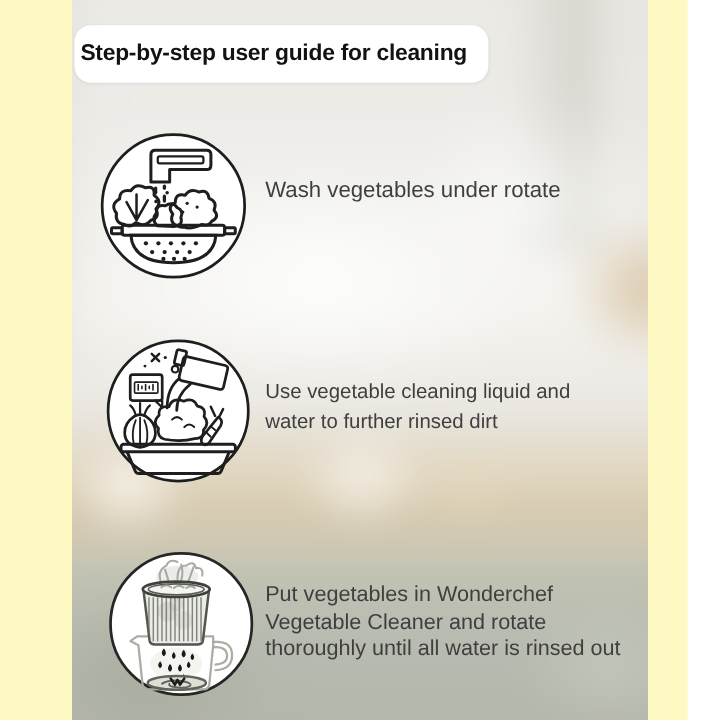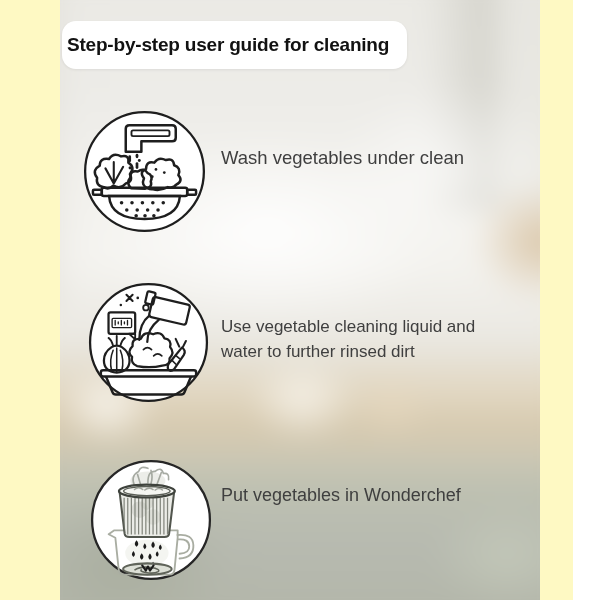--- a/index.html
+++ b/index.html
@@ -215,25 +215,27 @@
         <use href="#drop3" transform="translate(66 93) scale(0.85)"></use>
         <use href="#drop3" transform="translate(62 103) scale(0.8)"></use>
       </g>
       <ellipse cx="56.5" cy="107.5" rx="23.5" ry="5.5" fill="#dde0d7" stroke="#60645a" stroke-width="2"></ellipse>
       <path d="M44,108.5 Q50,104.5 60,106 Q69.5,107.5 67,110 Q63,112.3 54.5,110.8 Q48.5,109.8 51,107.8" fill="none" stroke="#60645a" stroke-width="1.5"></path>
       <path d="M51.5,104 L55,109 L57,105 L59,109 L62.5,104" fill="none" stroke="#1b1b1b" stroke-width="2" stroke-linecap="round" stroke-linejoin="round"></path>
     </svg>
   </div>
 
   <div class="step-text st-1">
-    <div class="line">Wash vegetables under clean</div>
+    <div class="line">Wash vegetables under rotate</div>
   </div>
 
   <div class="step-text st-2">
     <div class="line">Use vegetable cleaning liquid and</div>
     <div class="line">water to further rinsed dirt</div>
   </div>
 
   <div class="step-text st-3">
     <div class="line">Put vegetables in Wonderchef</div>
+    <div class="line">Vegetable Cleaner and rotate</div>
+    <div class="line">thoroughly until all water is rinsed out</div>
   </div>
 
 </div>
 
 </body></html>

